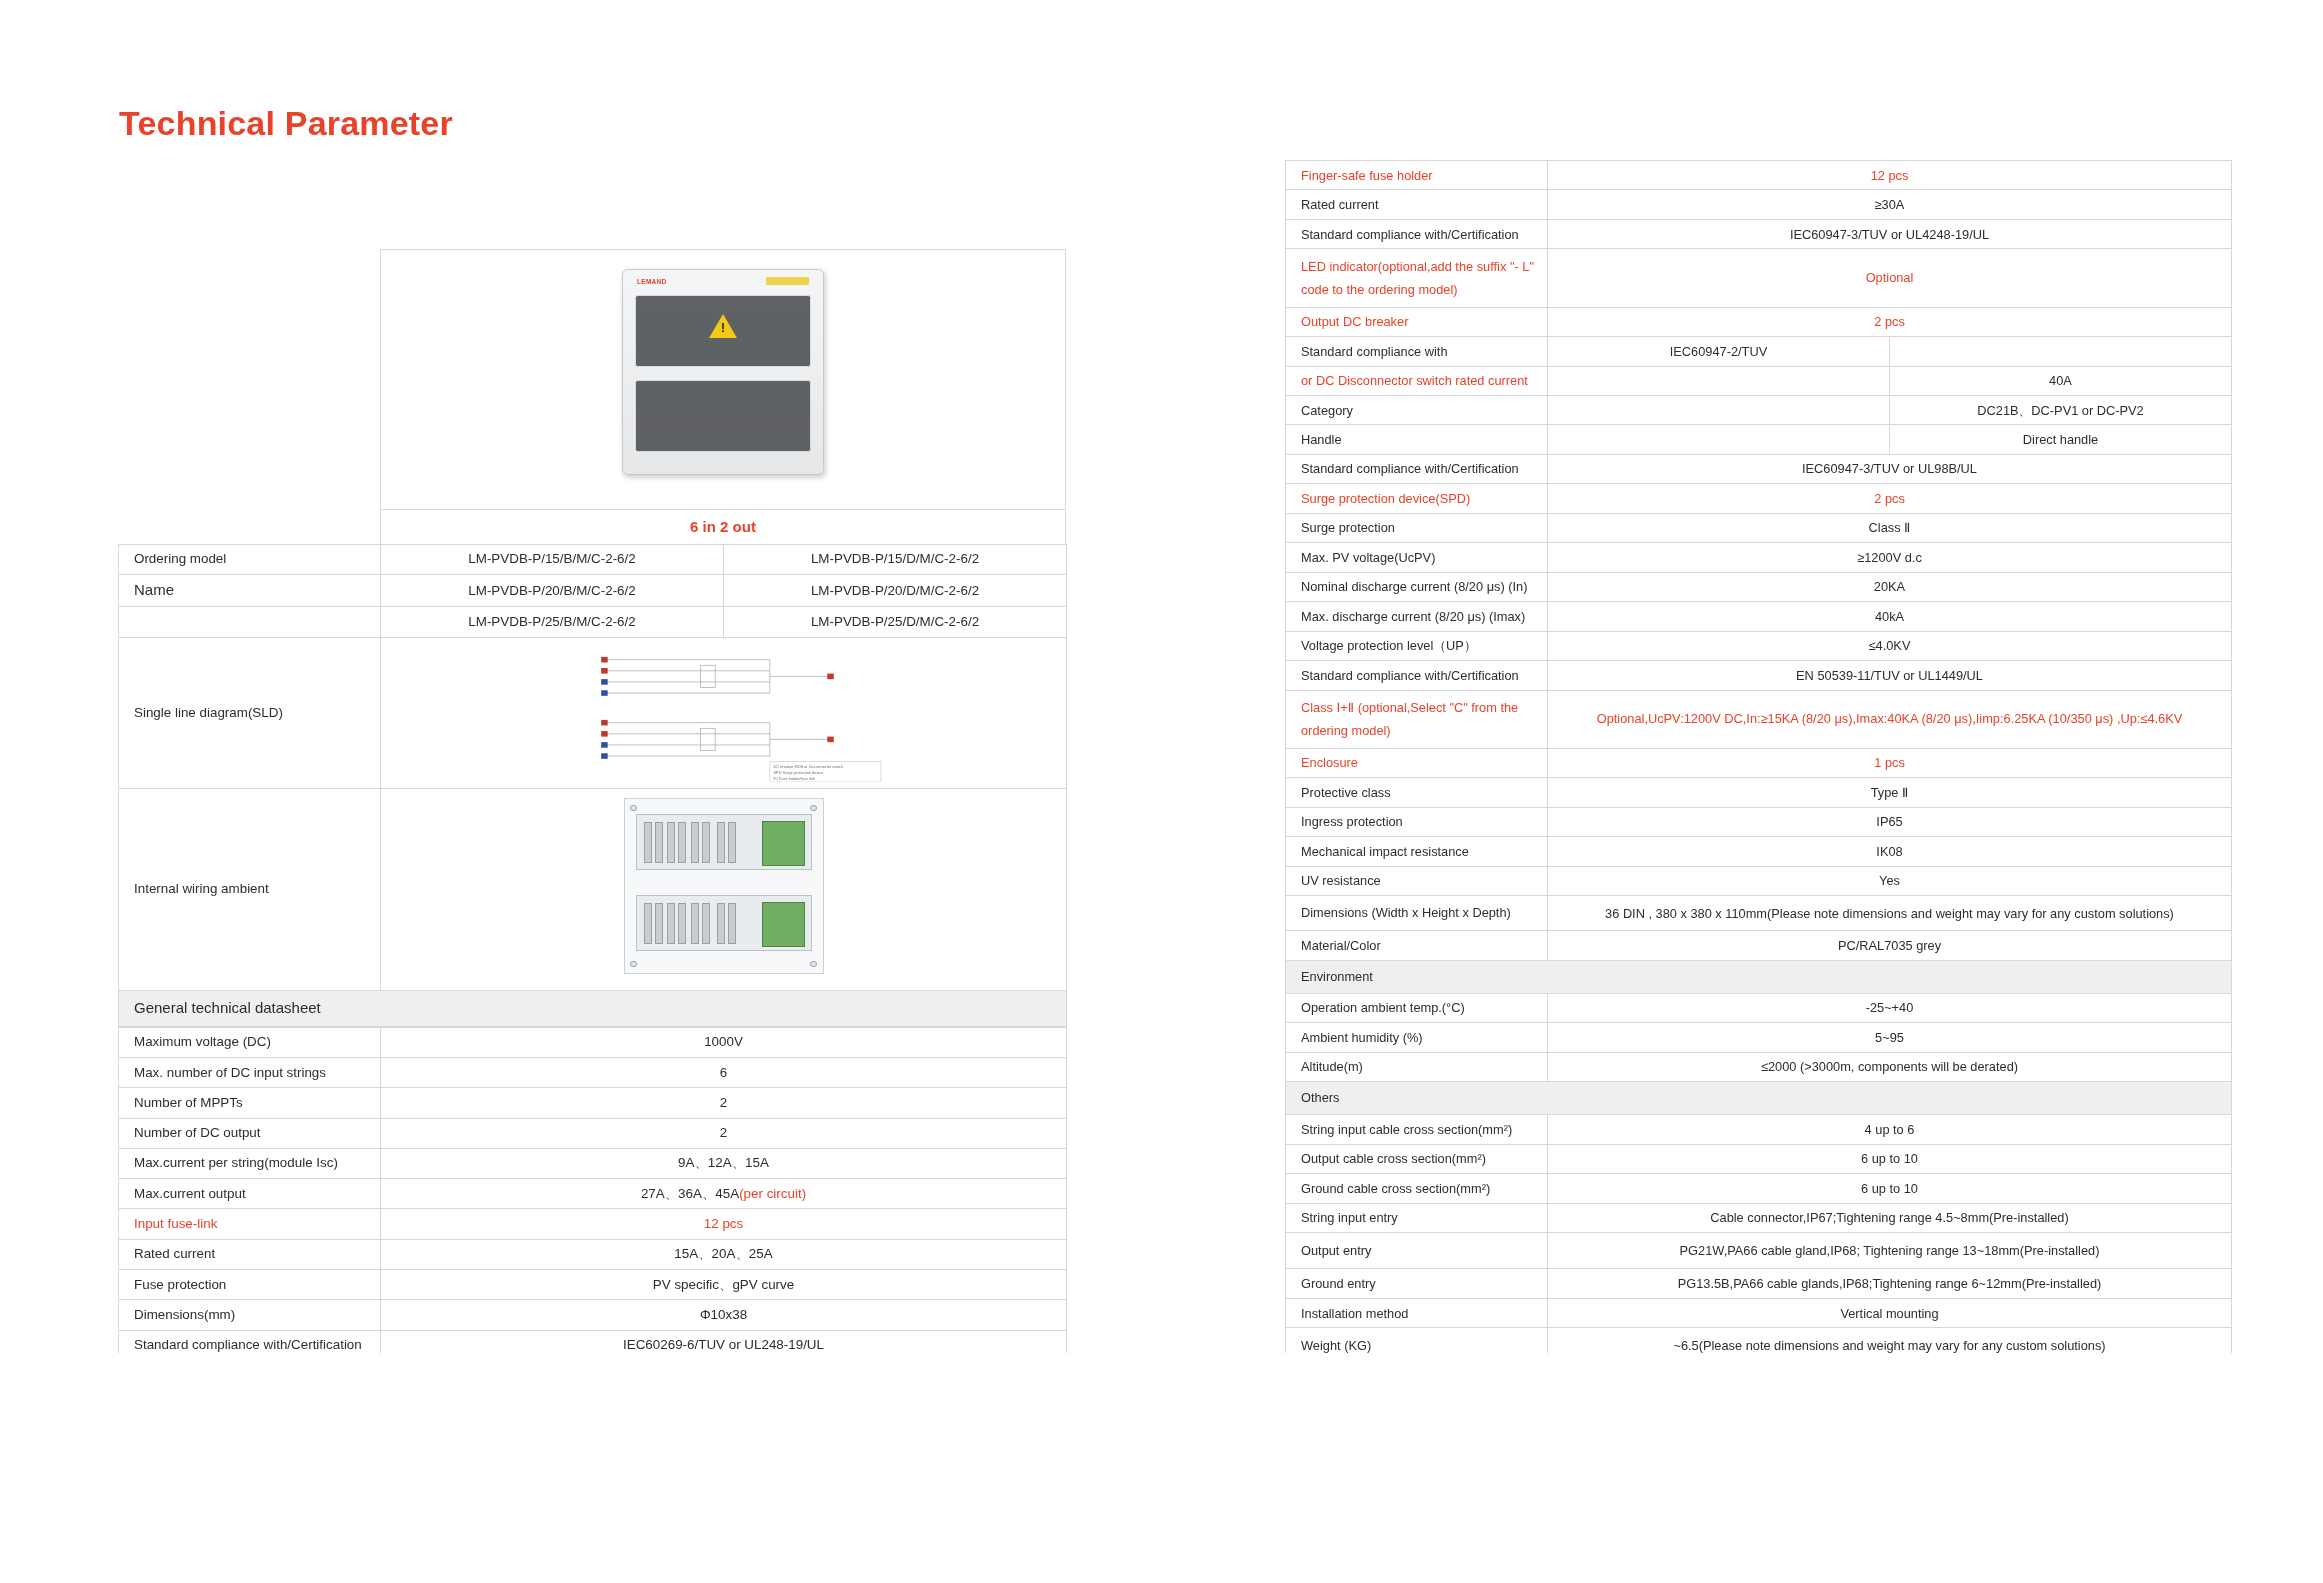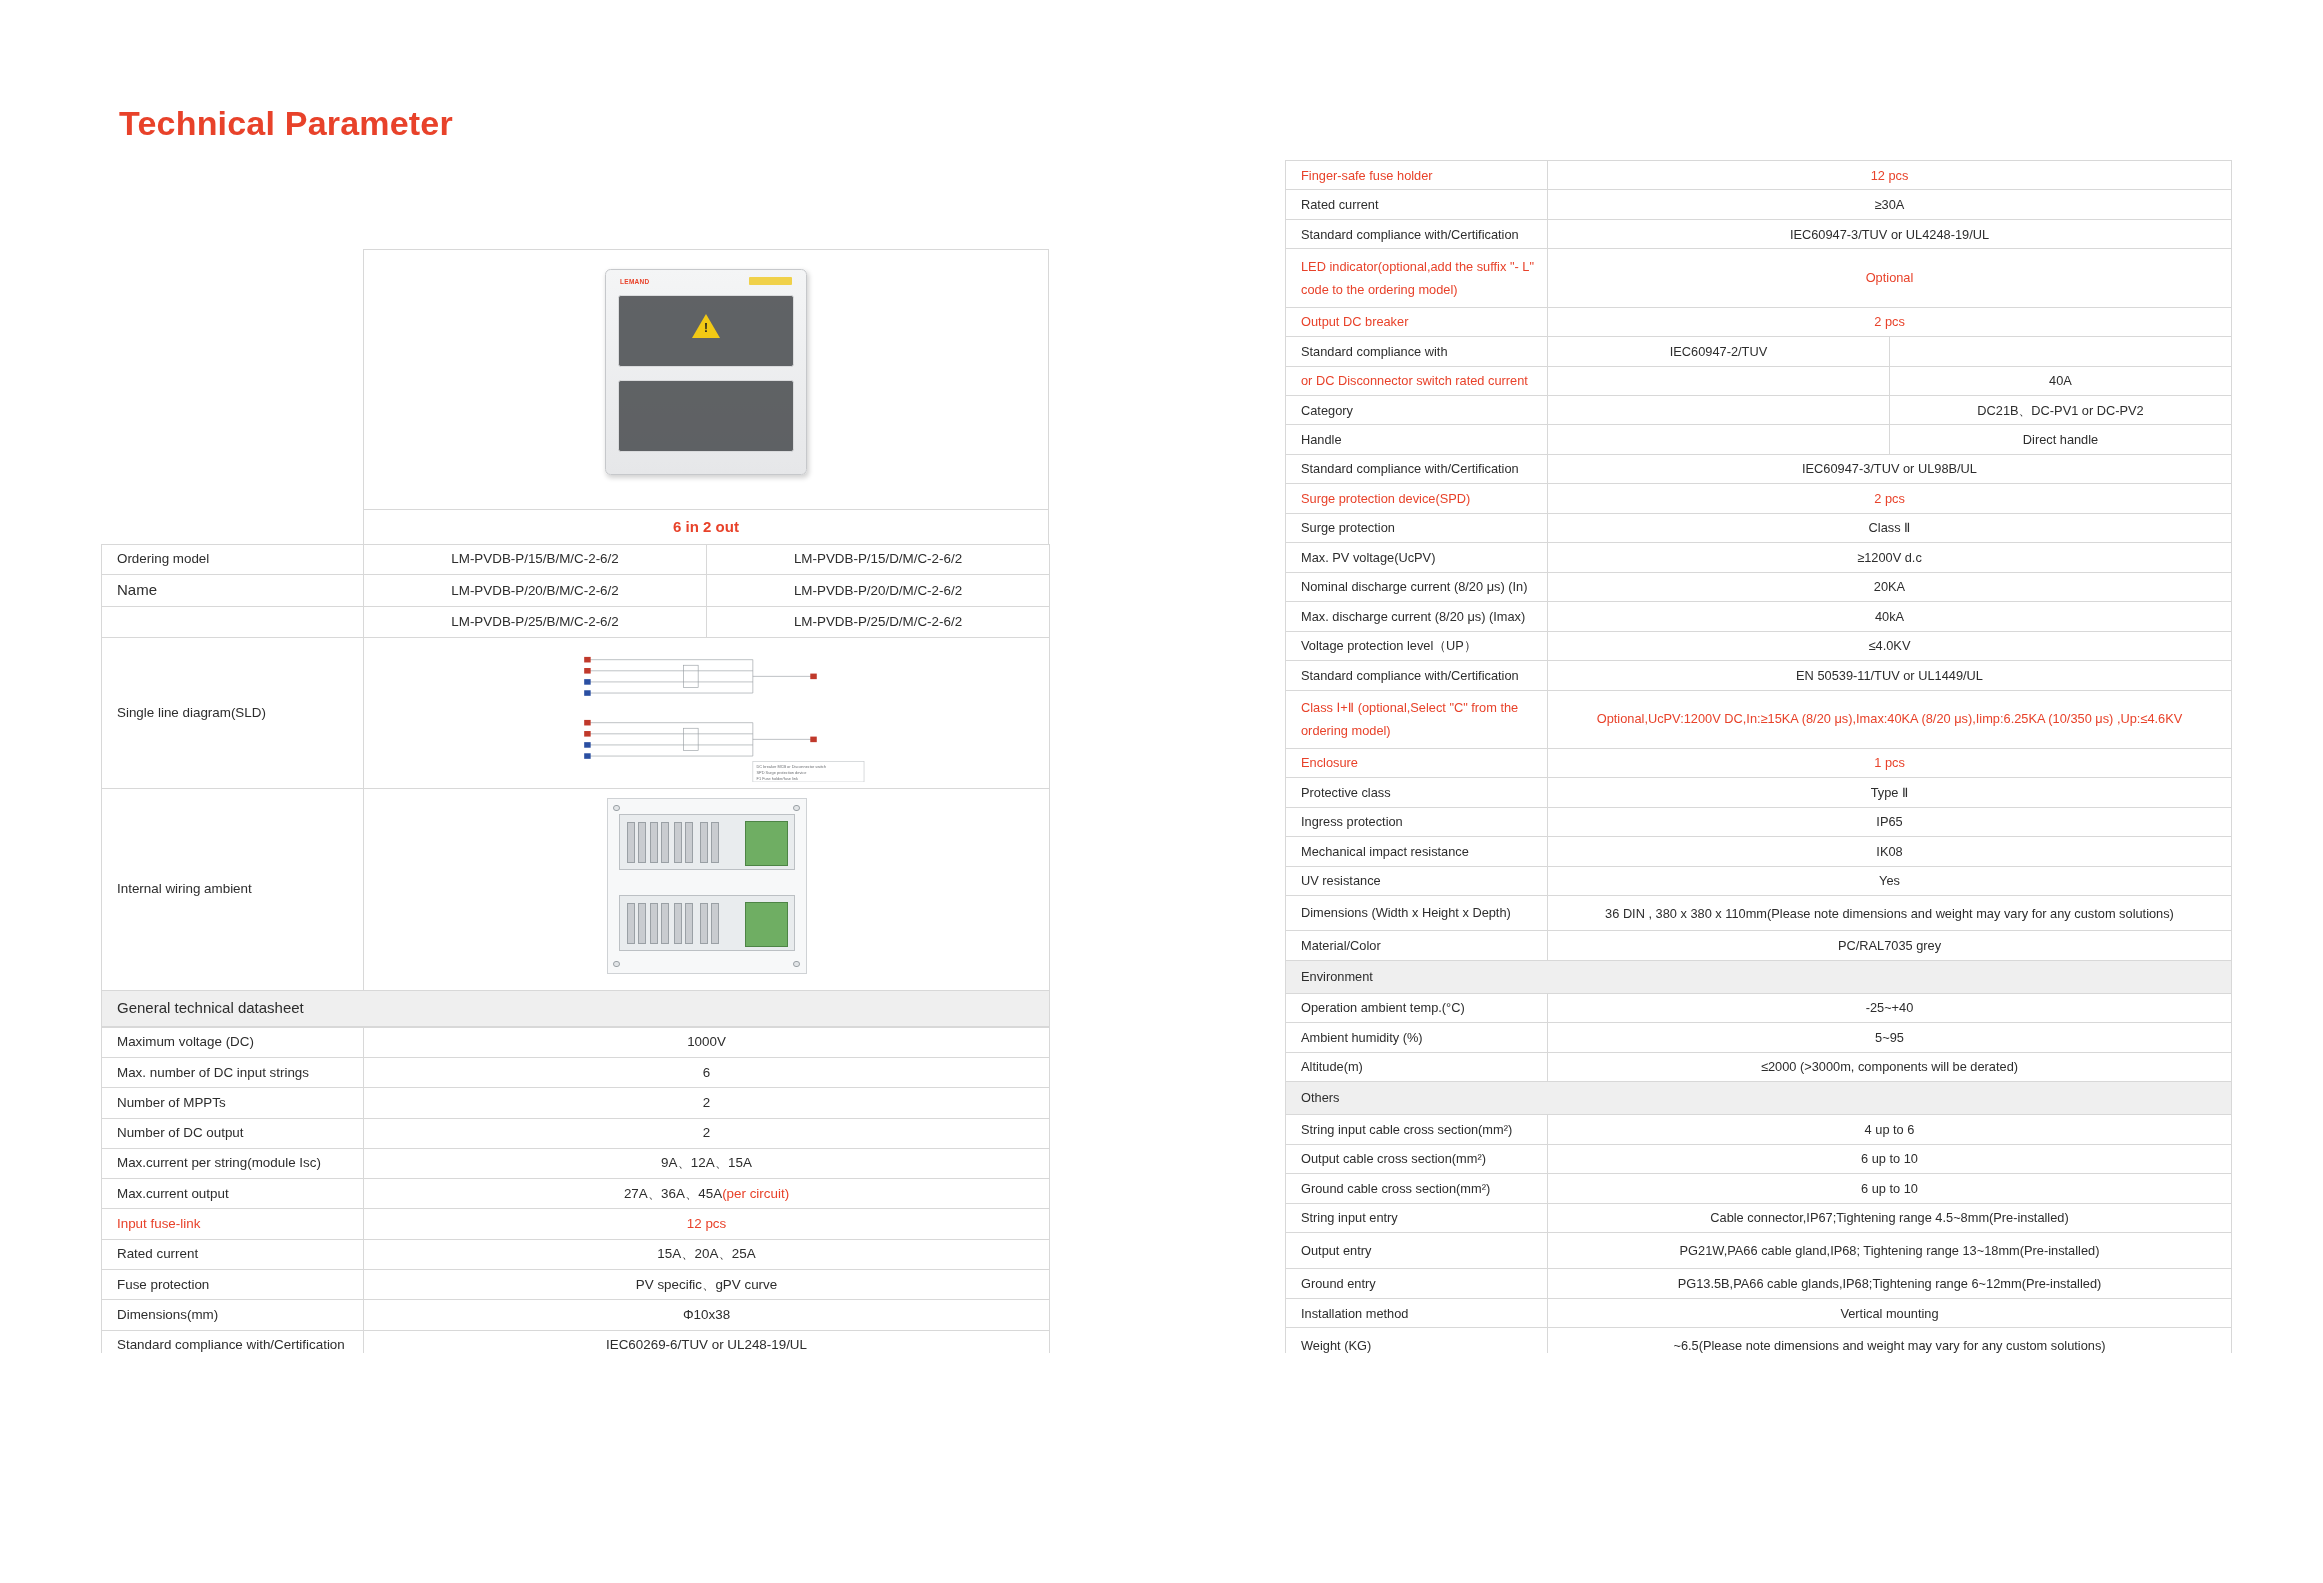--- a/index.html
+++ b/index.html
@@ -45,21 +45,21 @@
   .sec {
     background: #efefef;
     font-size: 15px;
     color: #2d2d2d;
     padding: 7.4px 15px;
   }
 
   
   .left {
     position: absolute;
-    left: 101px; top: 249px;
+    left: 118px; top: 249px;
     width: 948px;
   }
   .prod-box {
     width: 686px;
     margin-left: 262px;
     border: 0.9px solid #d8d8d8;
     border-bottom: none;
     height: 260px;
     position: relative;
     background: #fff;

